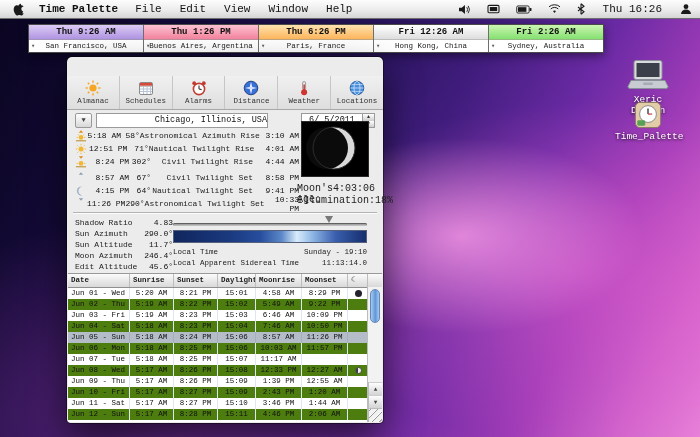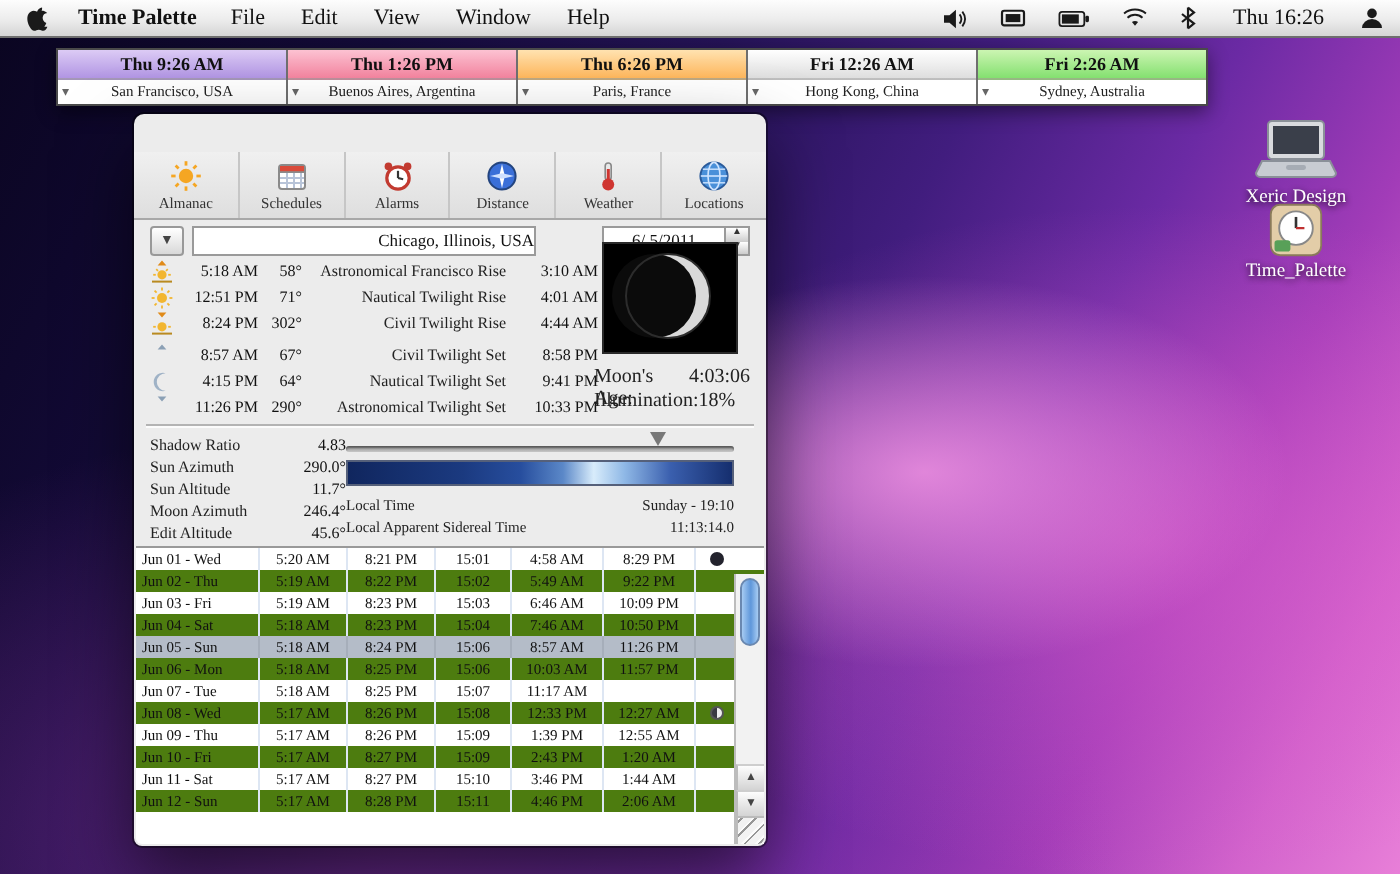--- a/index.html
+++ b/index.html
@@ -1,17 +1,17 @@
 <!DOCTYPE html>
 <html><head>
 <meta charset="utf-8">
 <style>
   html,body{margin:0;padding:0}
   #screen{position:relative;width:700px;height:437px;overflow:hidden;
-    font-family:Liberation Serif, serif;
+    font-family:Liberation Mono, monospace;
     background:
       radial-gradient(ellipse 260px 140px at 66% 54%, rgba(255,160,235,.75), rgba(255,160,235,0) 70%),
       radial-gradient(ellipse 420px 240px at 82% 62%, rgba(225,95,205,.55), rgba(225,95,205,0) 70%),
       radial-gradient(ellipse 520px 300px at 28% 96%, rgba(150,55,170,.55), rgba(150,55,170,0) 70%),
       linear-gradient(118deg,#0a0520 0%,#140b3a 22%,#251357 40%,#411d7e 55%,#6b2aa4 68%,#a23cb8 80%,#d263cc 91%,#e87fd8 100%);
   }
   
   .menubar{position:absolute;top:0;left:0;right:0;height:19px;box-sizing:border-box;
     background:linear-gradient(#fdfdfd,#ececec 55%,#d5d5d5);border-bottom:1px solid #6e6e6e;
     display:flex;align-items:center;font-size:11px;color:#111;padding:0 8px;z-index:50}
@@ -298,21 +298,21 @@
                 <line x1="1.6" y1="7.4" x2="2.9" y2="7.4"></line>
                 <line x1="9.1" y1="7.4" x2="10.4" y2="7.4"></line>
                 <line x1="3.1" y1="4.6" x2="4" y2="5.4"></line>
                 <line x1="8" y1="5.4" x2="8.9" y2="4.6"></line>
               </g>
               <line x1="1" y1="10.8" x2="11" y2="10.8" stroke="#b98a20"></line>
             </svg>
           </span>
           <span class="al-time">5:18 AM</span>
           <span class="al-angle">58°</span>
-          <span class="al-label">Astronomical Francisco Rise</span>
+          <span class="al-label">Astronomical Azimuth Rise</span>
           <span class="al-value">3:10 AM</span>
         </div>
         <div class="al-row">
           <span class="al-icon">
             <svg width="12" height="12" viewBox="0 0 12 12">
               <circle cx="6" cy="6" r="2.5" fill="#f2b630"></circle>
               <g stroke="#f2b630" stroke-width="0.9">
                 <line x1="6" y1="0.8" x2="6" y2="2.3"></line>
                 <line x1="6" y1="9.7" x2="6" y2="11.2"></line>
                 <line x1="0.8" y1="6" x2="2.3" y2="6"></line>
@@ -430,20 +430,29 @@
     <div class="time-row" id="lt">
       <span>Local Time</span>
       <span>Sunday - 19:10</span>
     </div>
     <div class="time-row" id="lst">
       <span>Local Apparent Sidereal Time</span>
       <span>11:13:14.0</span>
     </div>
 
     <div class="table">
+      <div class="theader">
+          <div class="th-cell c0">Date</div>
+          <div class="th-cell c1">Sunrise</div>
+          <div class="th-cell c2">Sunset</div>
+          <div class="th-cell c3">Daylight</div>
+          <div class="th-cell c4">Moonrise</div>
+          <div class="th-cell c5">Moonset</div>
+          <div class="th-cell c6">☾</div>
+        </div>
       <div>
           <div class="trow ">
             <div class="td c0">Jun 01 - Wed</div>
             <div class="td c1">5:20 AM</div>
             <div class="td c2">8:21 PM</div>
             <div class="td c3">15:01</div>
             <div class="td c4">4:58 AM</div>
             <div class="td c5">8:29 PM</div>
             <div class="td c6">
               <span class="phase-new"></span>

